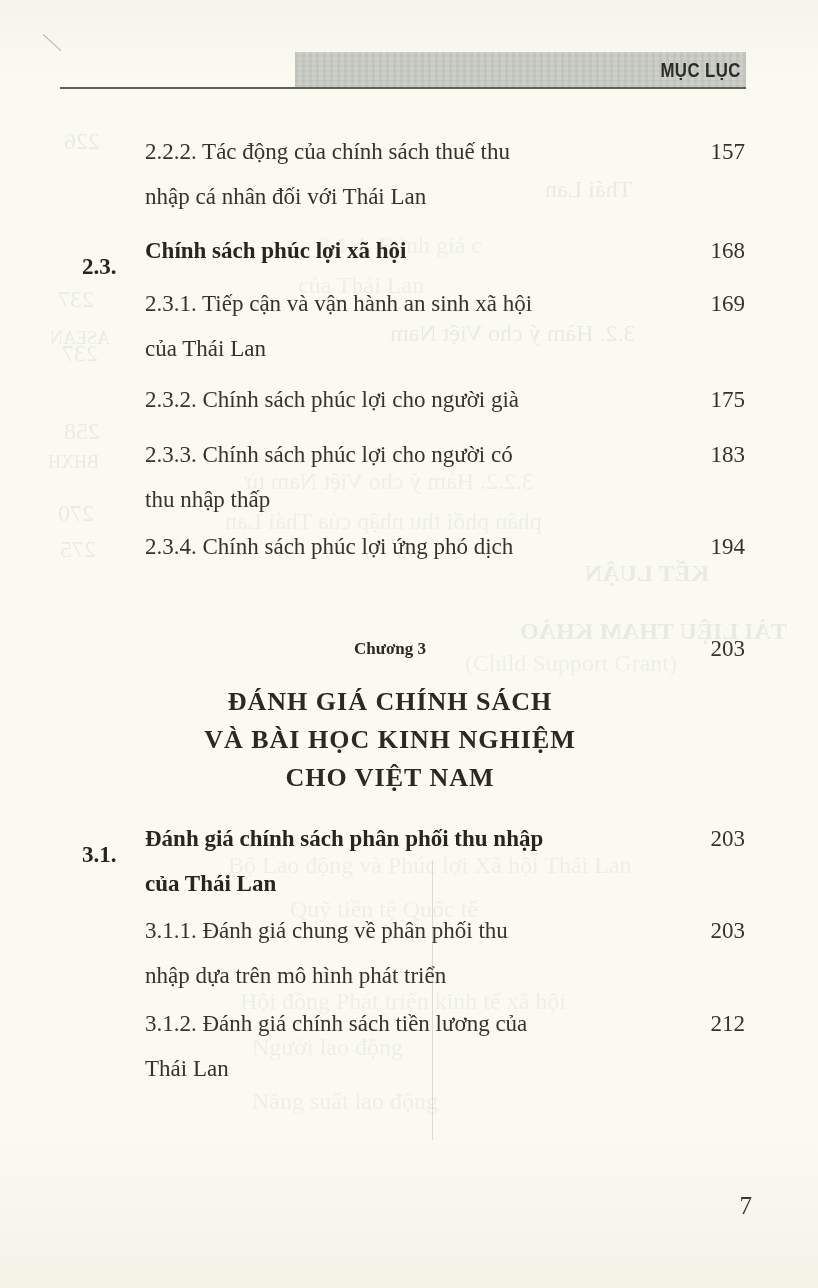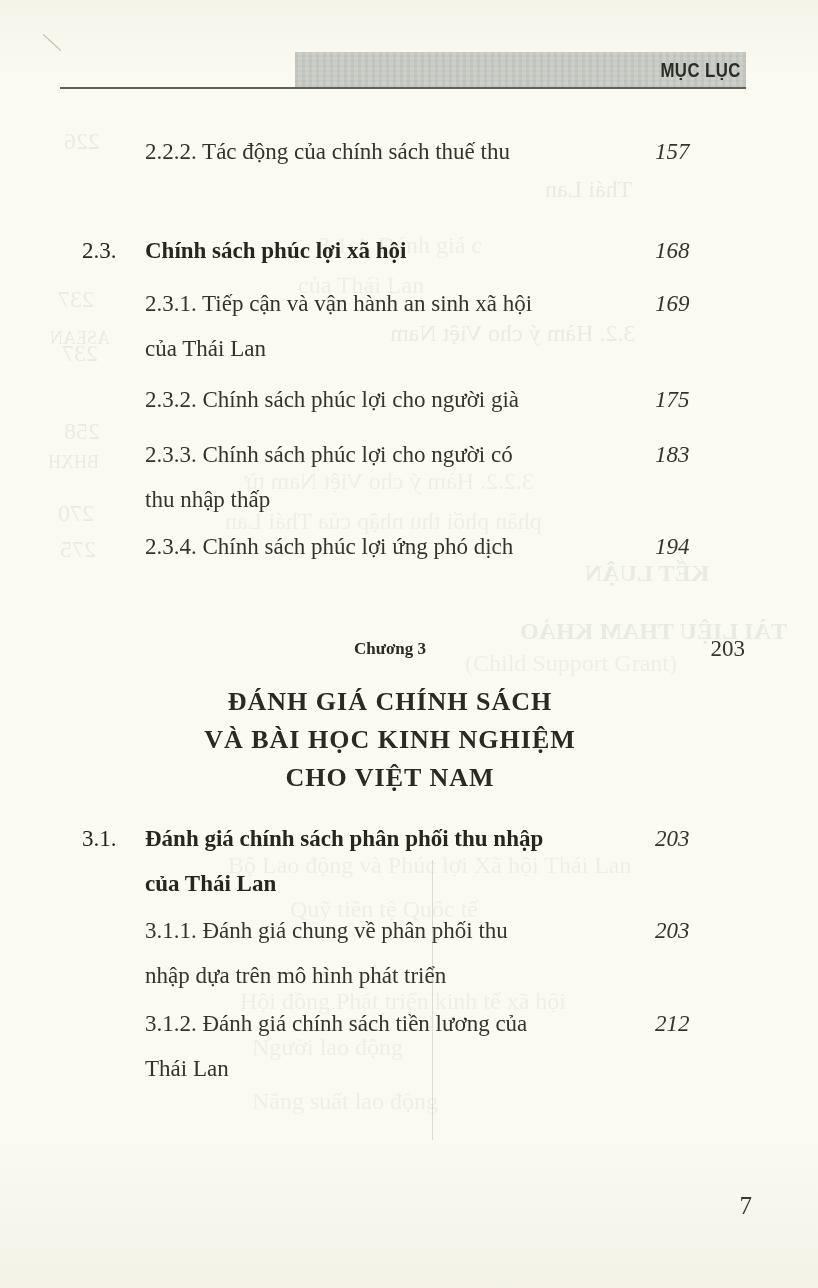--- a/index.html
+++ b/index.html
@@ -19,23 +19,23 @@
   }
   .header-bar .label{
     font-family:"Liberation Sans","DejaVu Sans",sans-serif;
     font-weight:700;font-size:21px;color:#2c2c27;
     display:inline-block;transform:scaleX(.8);transform-origin:right center;
     padding-right:7px;letter-spacing:.5px;
   }
   .rule{position:absolute;left:60px;top:87px;width:686px;height:2px;background:#5f5f58;}
   
   .row{position:absolute;left:0;width:818px;font-size:23px;color:#35332c;}
-  .row .enum{position:absolute;left:82px;top:0;line-height:45px;font-weight:400;color:#26251f;}
+  .row .enum{position:absolute;left:82px;top:16px;line-height:45px;font-weight:700;color:#26251f;}
   .row .etext{position:absolute;left:145px;top:0;width:505px;line-height:45px;}
-  .row .epage{position:absolute;left:655px;top:0;width:90px;line-height:45px;font-style:italic;}
+  .row .epage{position:absolute;left:655px;top:0;width:90px;text-align:right;line-height:45px;}
   .row.bold .etext{font-weight:700;color:#26251f;}
   
   .chapter-row{position:absolute;left:60px;top:628px;width:660px;text-align:center;
     font-size:17px;font-weight:700;color:#2a2923;line-height:42px;}
   .chapter-page{position:absolute;left:655px;top:628px;width:90px;text-align:right;
     font-size:23px;color:#35332c;line-height:42px;font-weight:400;}
   .chapter-title{position:absolute;left:60px;top:683px;width:660px;text-align:center;
     font-size:26px;font-weight:700;letter-spacing:1px;color:#2a2923;line-height:38px;}
   
   .folio{position:absolute;left:700px;top:1192px;width:52px;text-align:right;
@@ -83,20 +83,21 @@
 
   <div class="header-bar">
     <span class="label">MỤC LỤC</span>
   </div>
   <div class="rule"></div>
 
   <div class="row" style="top:129px;">
     <div class="enum"></div>
     <div class="etext">
       <div>2.2.2. Tác động của chính sách thuế thu</div>
+      <div>nhập cá nhân đối với Thái Lan</div>
     </div>
     <div class="epage">157</div>
   </div>
 
   <div class="row bold" style="top:228px;">
     <div class="enum">2.3.</div>
     <div class="etext">
       <div>Chính sách phúc lợi xã hội</div>
     </div>
     <div class="epage">168</div>

